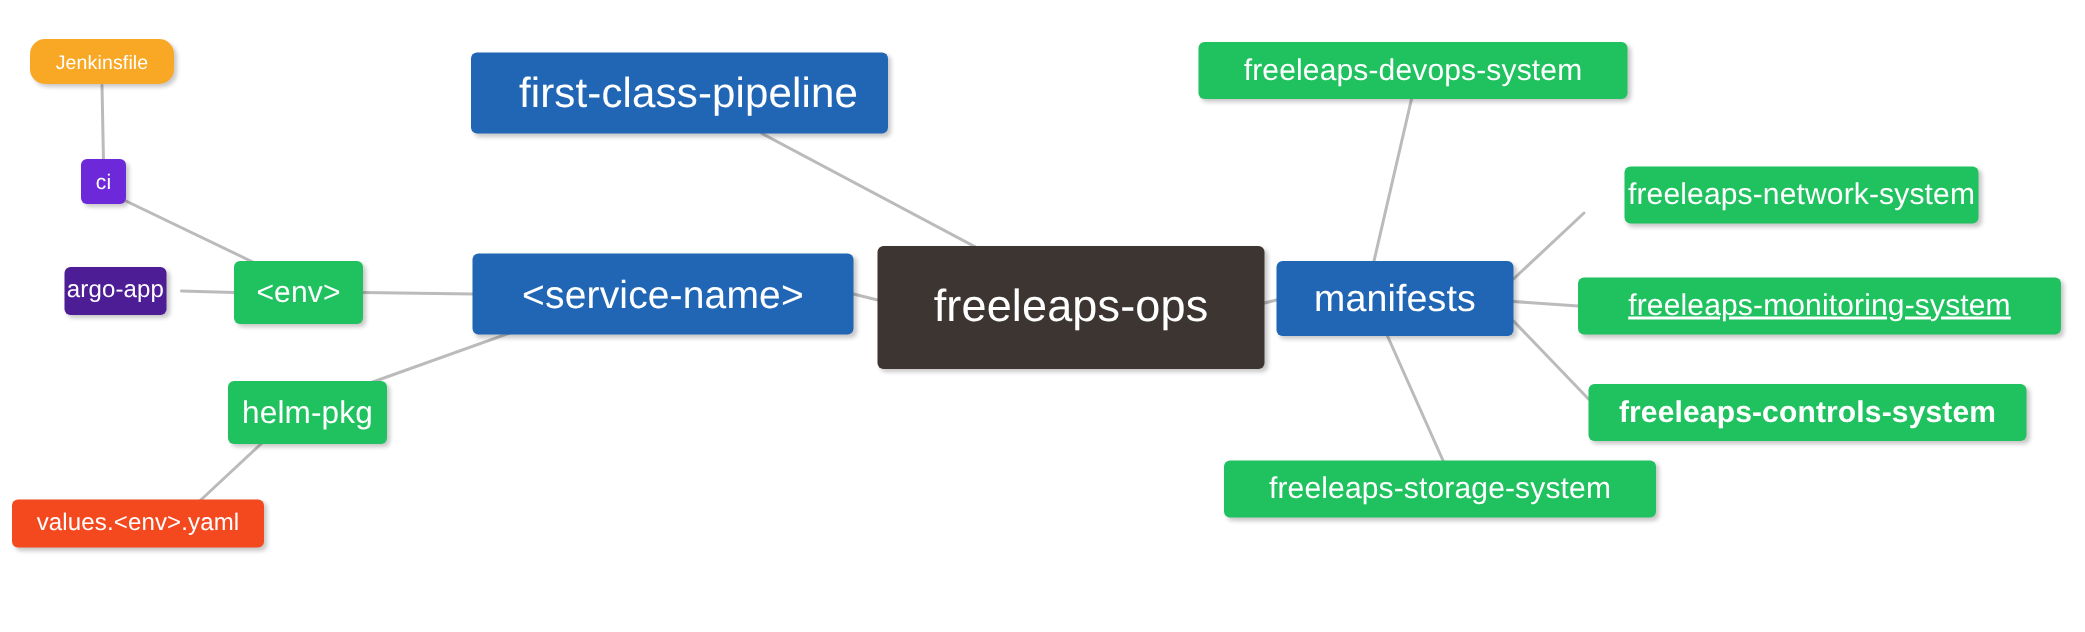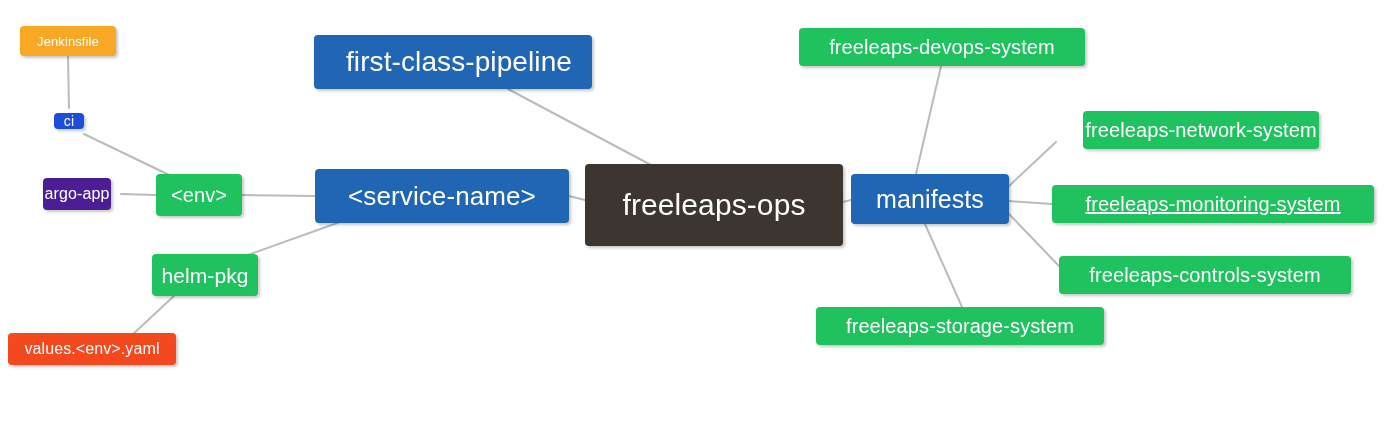--- a/index.html
+++ b/index.html
@@ -56,29 +56,29 @@
       <path d="M 569,196 L 585,200" stroke="#bbbbbb" stroke-width="2" stroke-linecap="round" fill="none"></path>
       <path d="M 508,89 L 666,173" stroke="#bbbbbb" stroke-width="2" stroke-linecap="round" fill="none"></path>
       <path d="M 843,202 L 851,200" stroke="#bbbbbb" stroke-width="2" stroke-linecap="round" fill="none"></path>
       <path d="M 916,174 L 941,66" stroke="#bbbbbb" stroke-width="2" stroke-linecap="round" fill="none"></path>
       <path d="M 1009,186 L 1056,142" stroke="#bbbbbb" stroke-width="2" stroke-linecap="round" fill="none"></path>
       <path d="M 1009,201 L 1052,204" stroke="#bbbbbb" stroke-width="2" stroke-linecap="round" fill="none"></path>
       <path d="M 1009,214 L 1059,266" stroke="#bbbbbb" stroke-width="2" stroke-linecap="round" fill="none"></path>
       <path d="M 925,224 L 962,307" stroke="#bbbbbb" stroke-width="2" stroke-linecap="round" fill="none"></path>
     </svg>
   <div id="node-layer">
-      <div class="node" style="left: 68px; top: 41px; width: 96px; height: 30px; background: rgb(249, 168, 37); font-size: 13px;">Jenkinsfile</div>
-      <div class="node" style="left: 69px; top: 121px; width: 30px; height: 16px; background: #1d4ed8; font-size: 14px;">ci</div>
+      <div class="node" style="left: 68px; top: 41px; width: 96px; height: 30px; background: rgb(249, 168, 37); font-size: 13px; border-radius: 10px;">Jenkinsfile</div>
+      <div class="node" style="left: 69px; top: 121px; width: 30px; height: 30px; background: #6d28d9; font-size: 14px;">ci</div>
       <div class="node" style="left: 77px; top: 194px; width: 68px; height: 32px; background: #4c1d95; font-size: 16px;">argo-app</div>
       <div class="node" style="left: 199px; top: 195px; width: 86px; height: 42px; background: rgb(31, 194, 95); font-size: 20px;">&lt;env&gt;</div>
       <div class="node" style="left: 92px; top: 349px; width: 168px; height: 32px; background: rgb(244, 72, 31); font-size: 16px;">values.&lt;env&gt;.yaml</div>
       <div class="node" style="left: 205px; top: 275px; width: 106px; height: 42px; background: rgb(31, 194, 95); font-size: 21px;">helm-pkg</div>
       <div class="node" style="left: 442px; top: 196px; width: 254px; height: 54px; background: rgb(32, 102, 181); font-size: 26px;">&lt;service-name&gt;</div>
       <div class="node" style="left: 453px; top: 62px; width: 278px; height: 54px; background: rgb(32, 102, 181); font-size: 28px; padding-left: 12px;">first-class-pipeline</div>
       <div class="node" style="left: 714px; top: 205px; width: 258px; height: 82px; background: rgb(60, 53, 49); font-size: 30px;">freeleaps-ops</div>
       <div class="node" style="left: 930px; top: 199px; width: 158px; height: 50px; background: rgb(32, 102, 181); font-size: 25px;">manifests</div>
       <div class="node" style="left: 942px; top: 47px; width: 286px; height: 38px; background: rgb(31, 194, 95); font-size: 20px;">freeleaps-devops-system</div>
       <div class="node" style="left: 1201px; top: 130px; width: 236px; height: 38px; background: rgb(31, 194, 95); font-size: 20px;">freeleaps-network-system</div>
       <div class="node" style="left: 1213px; top: 204px; width: 322px; height: 38px; background: rgb(31, 194, 95); font-size: 20px; text-decoration: underline;">freeleaps-monitoring-system</div>
-      <div class="node" style="left: 1205px; top: 275px; width: 292px; height: 38px; background: rgb(31, 194, 95); font-size: 20px;">freeleaps-controls-system</div>
+      <div class="node" style="left: 1205px; top: 275px; width: 292px; height: 38px; background: rgb(31, 194, 95); font-size: 20px; font-weight: bold;">freeleaps-controls-system</div>
       <div class="node" style="left: 960px; top: 326px; width: 288px; height: 38px; background: rgb(31, 194, 95); font-size: 20px;">freeleaps-storage-system</div>
     </div>
 </div>
 
 </body></html>

